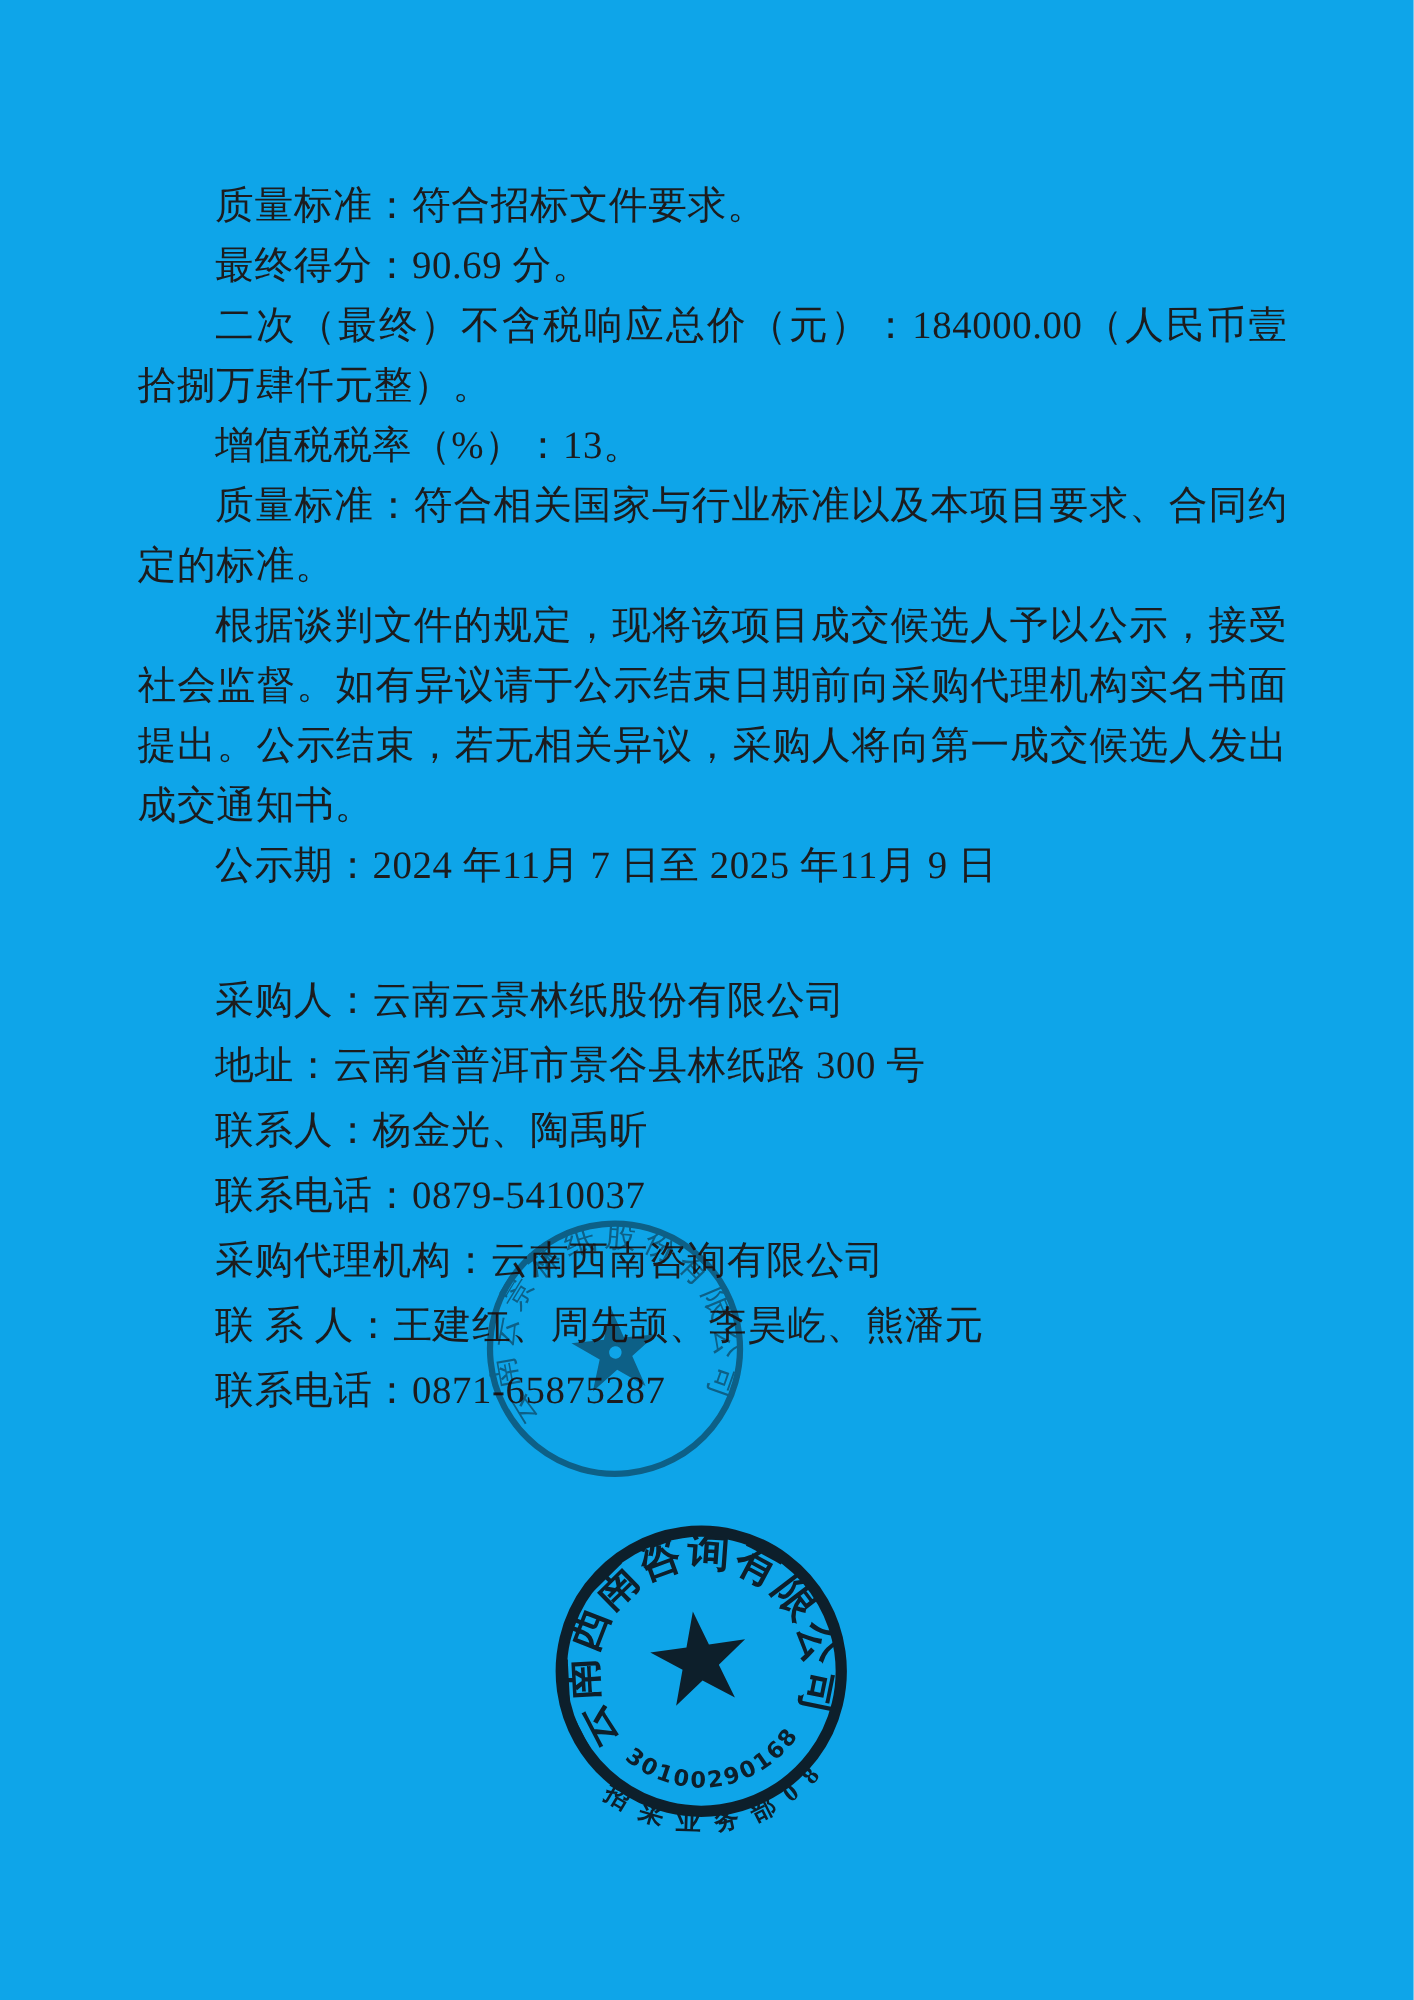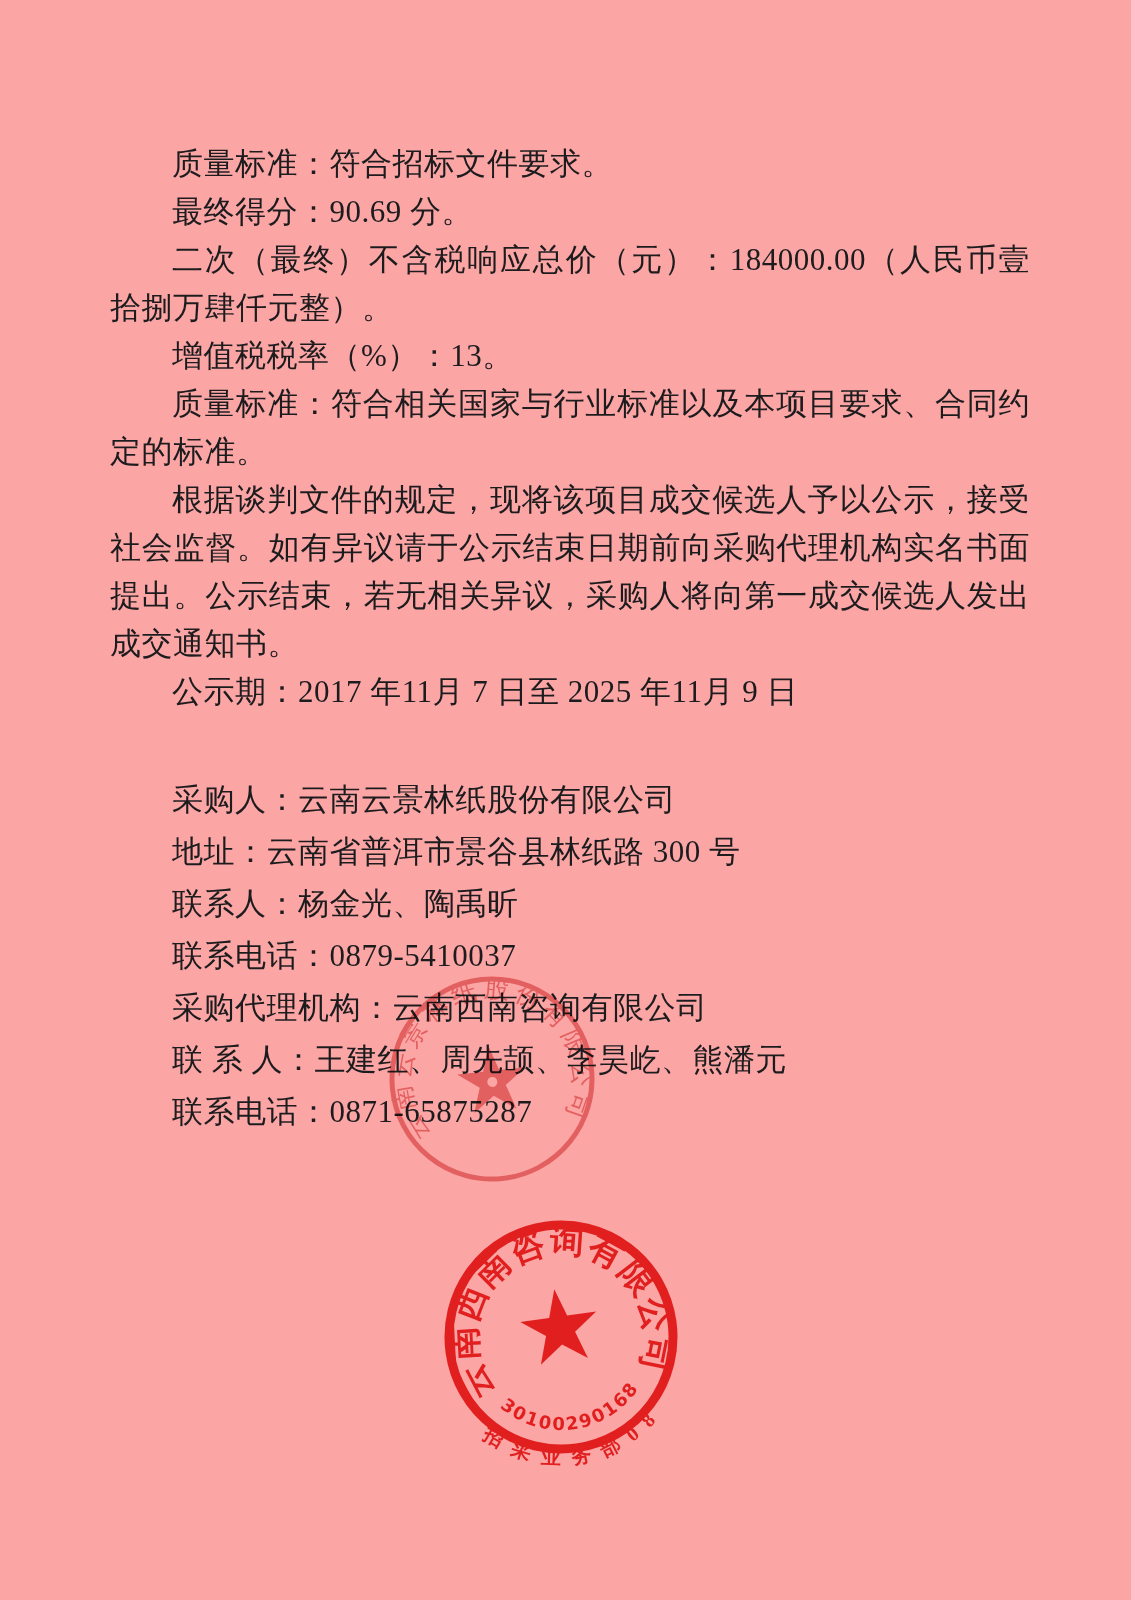--- a/index.html
+++ b/index.html
@@ -1,20 +1,20 @@
 <!DOCTYPE html>
 <html><head>
 <meta charset="utf-8">
 <style>
   html,body{margin:0;padding:0;}
   body{
     width:1131px;height:1600px;background:#ffffff;position:relative;overflow:hidden;
     font-family:"Liberation Serif","DejaVu Serif",serif;
   }
-  .page{position:absolute;inset:0;background:#fca5a5;}
+  .page{position:absolute;inset:0;background:#0ea5e9;}
   .doc{
     position:absolute;left:110px;top:140px;width:920px;
     color:#1c1c1e;font-size:31px;line-height:48px;
   }
   .para{margin:0;text-indent:62px;text-align:justify;letter-spacing:.5px;}
   .para.heading{
     font-weight:bold;letter-spacing:1px;
     font-family:"Liberation Sans","DejaVu Sans",sans-serif;
   }
   .contacts{margin-top:58px;line-height:52px;}
@@ -34,21 +34,21 @@
 
 <div class="page">
 
   <div class="doc">
     <p class="para">质量标准：符合招标文件要求。</p>
     <p class="para">最终得分：90.69 分。</p>
     <p class="para">二次（最终）不含税响应总价（元）：184000.00（人民币壹拾捌万肆仟元整）。</p>
     <p class="para">增值税税率（%）：13。</p>
     <p class="para">质量标准：符合相关国家与行业标准以及本项目要求、合同约定的标准。</p>
     <p class="para">根据谈判文件的规定，现将该项目成交候选人予以公示，接受社会监督。如有异议请于公示结束日期前向采购代理机构实名书面提出。公示结束，若无相关异议，采购人将向第一成交候选人发出成交通知书。</p>
-    <p class="para">公示期：2017 年11月 7 日至 2025 年11月 9 日</p>
+    <p class="para">公示期：2024 年11月 7 日至 2025 年11月 9 日</p>
 
     <div class="contacts">
       <p class="contact">采购人：云南云景林纸股份有限公司</p>
       <p class="contact">地址：云南省普洱市景谷县林纸路 300 号</p>
       <p class="contact">联系人：杨金光、陶禹昕</p>
       <p class="contact">联系电话：0879-5410037</p>
       <p class="contact">采购代理机构：云南西南咨询有限公司</p>
       <p class="contact">联 系 人：王建红、周先颉、李昊屹、熊潘元</p>
       <p class="contact">联系电话：0871-65875287</p>
     </div>

